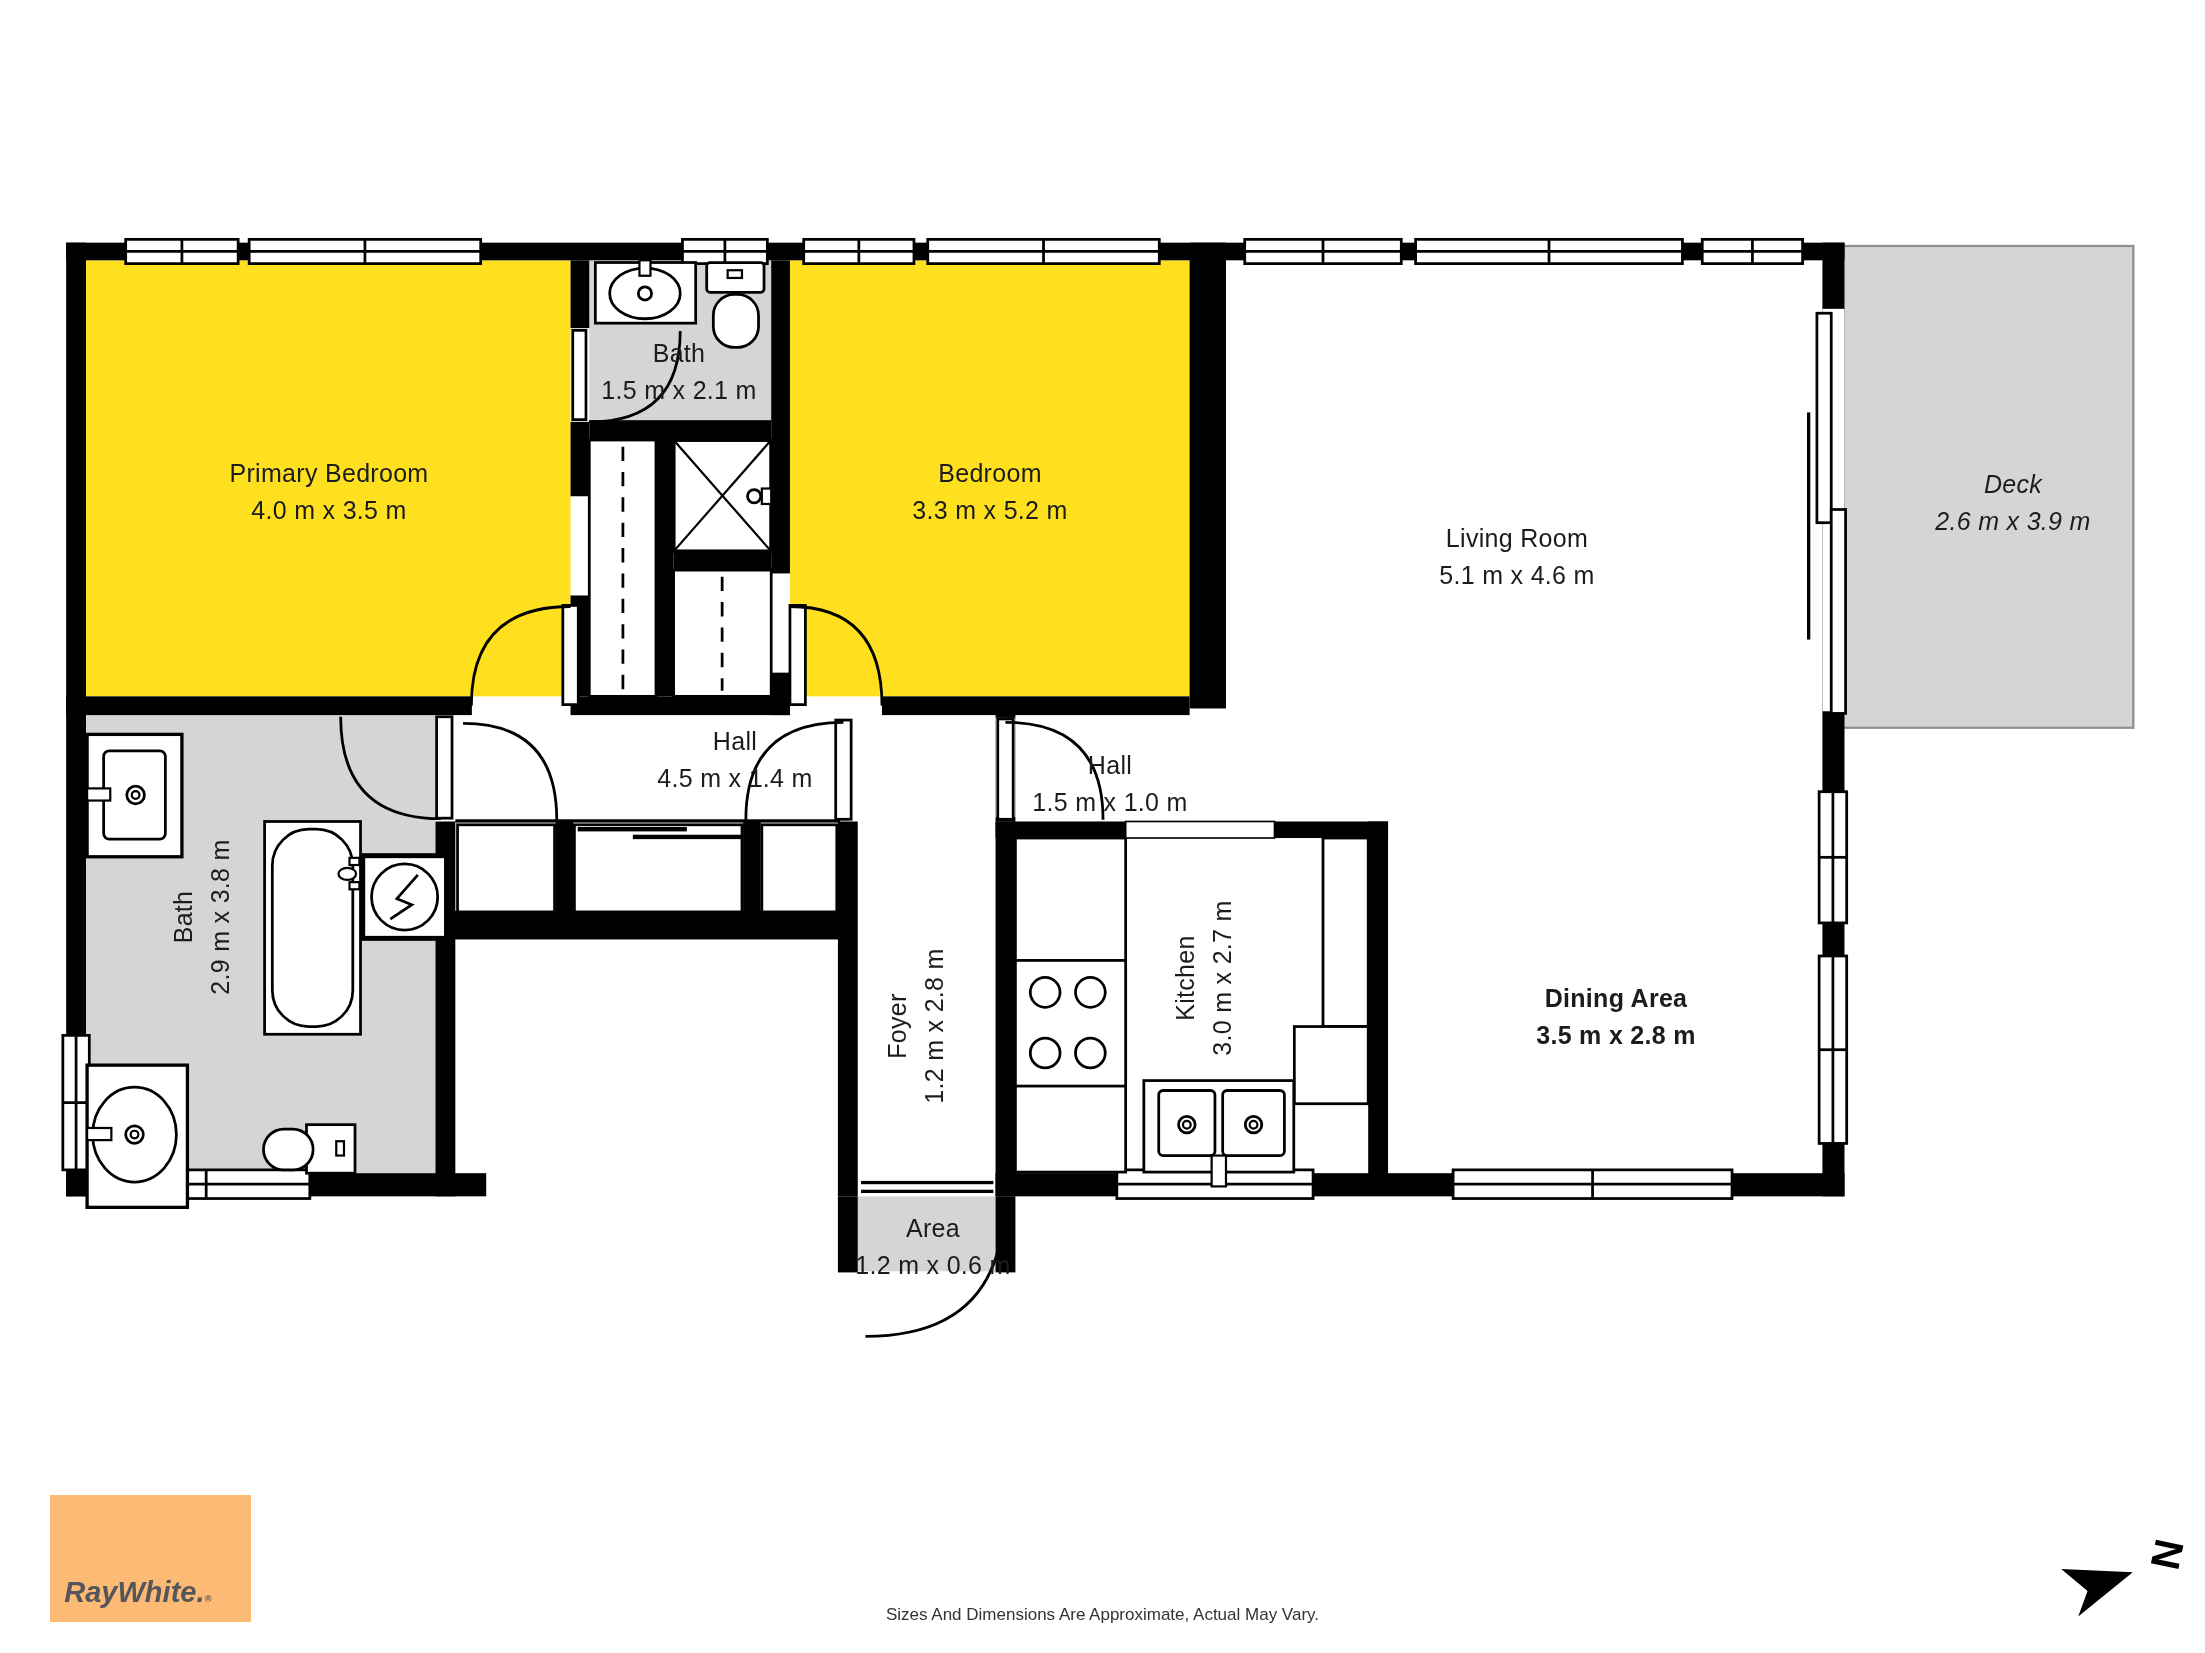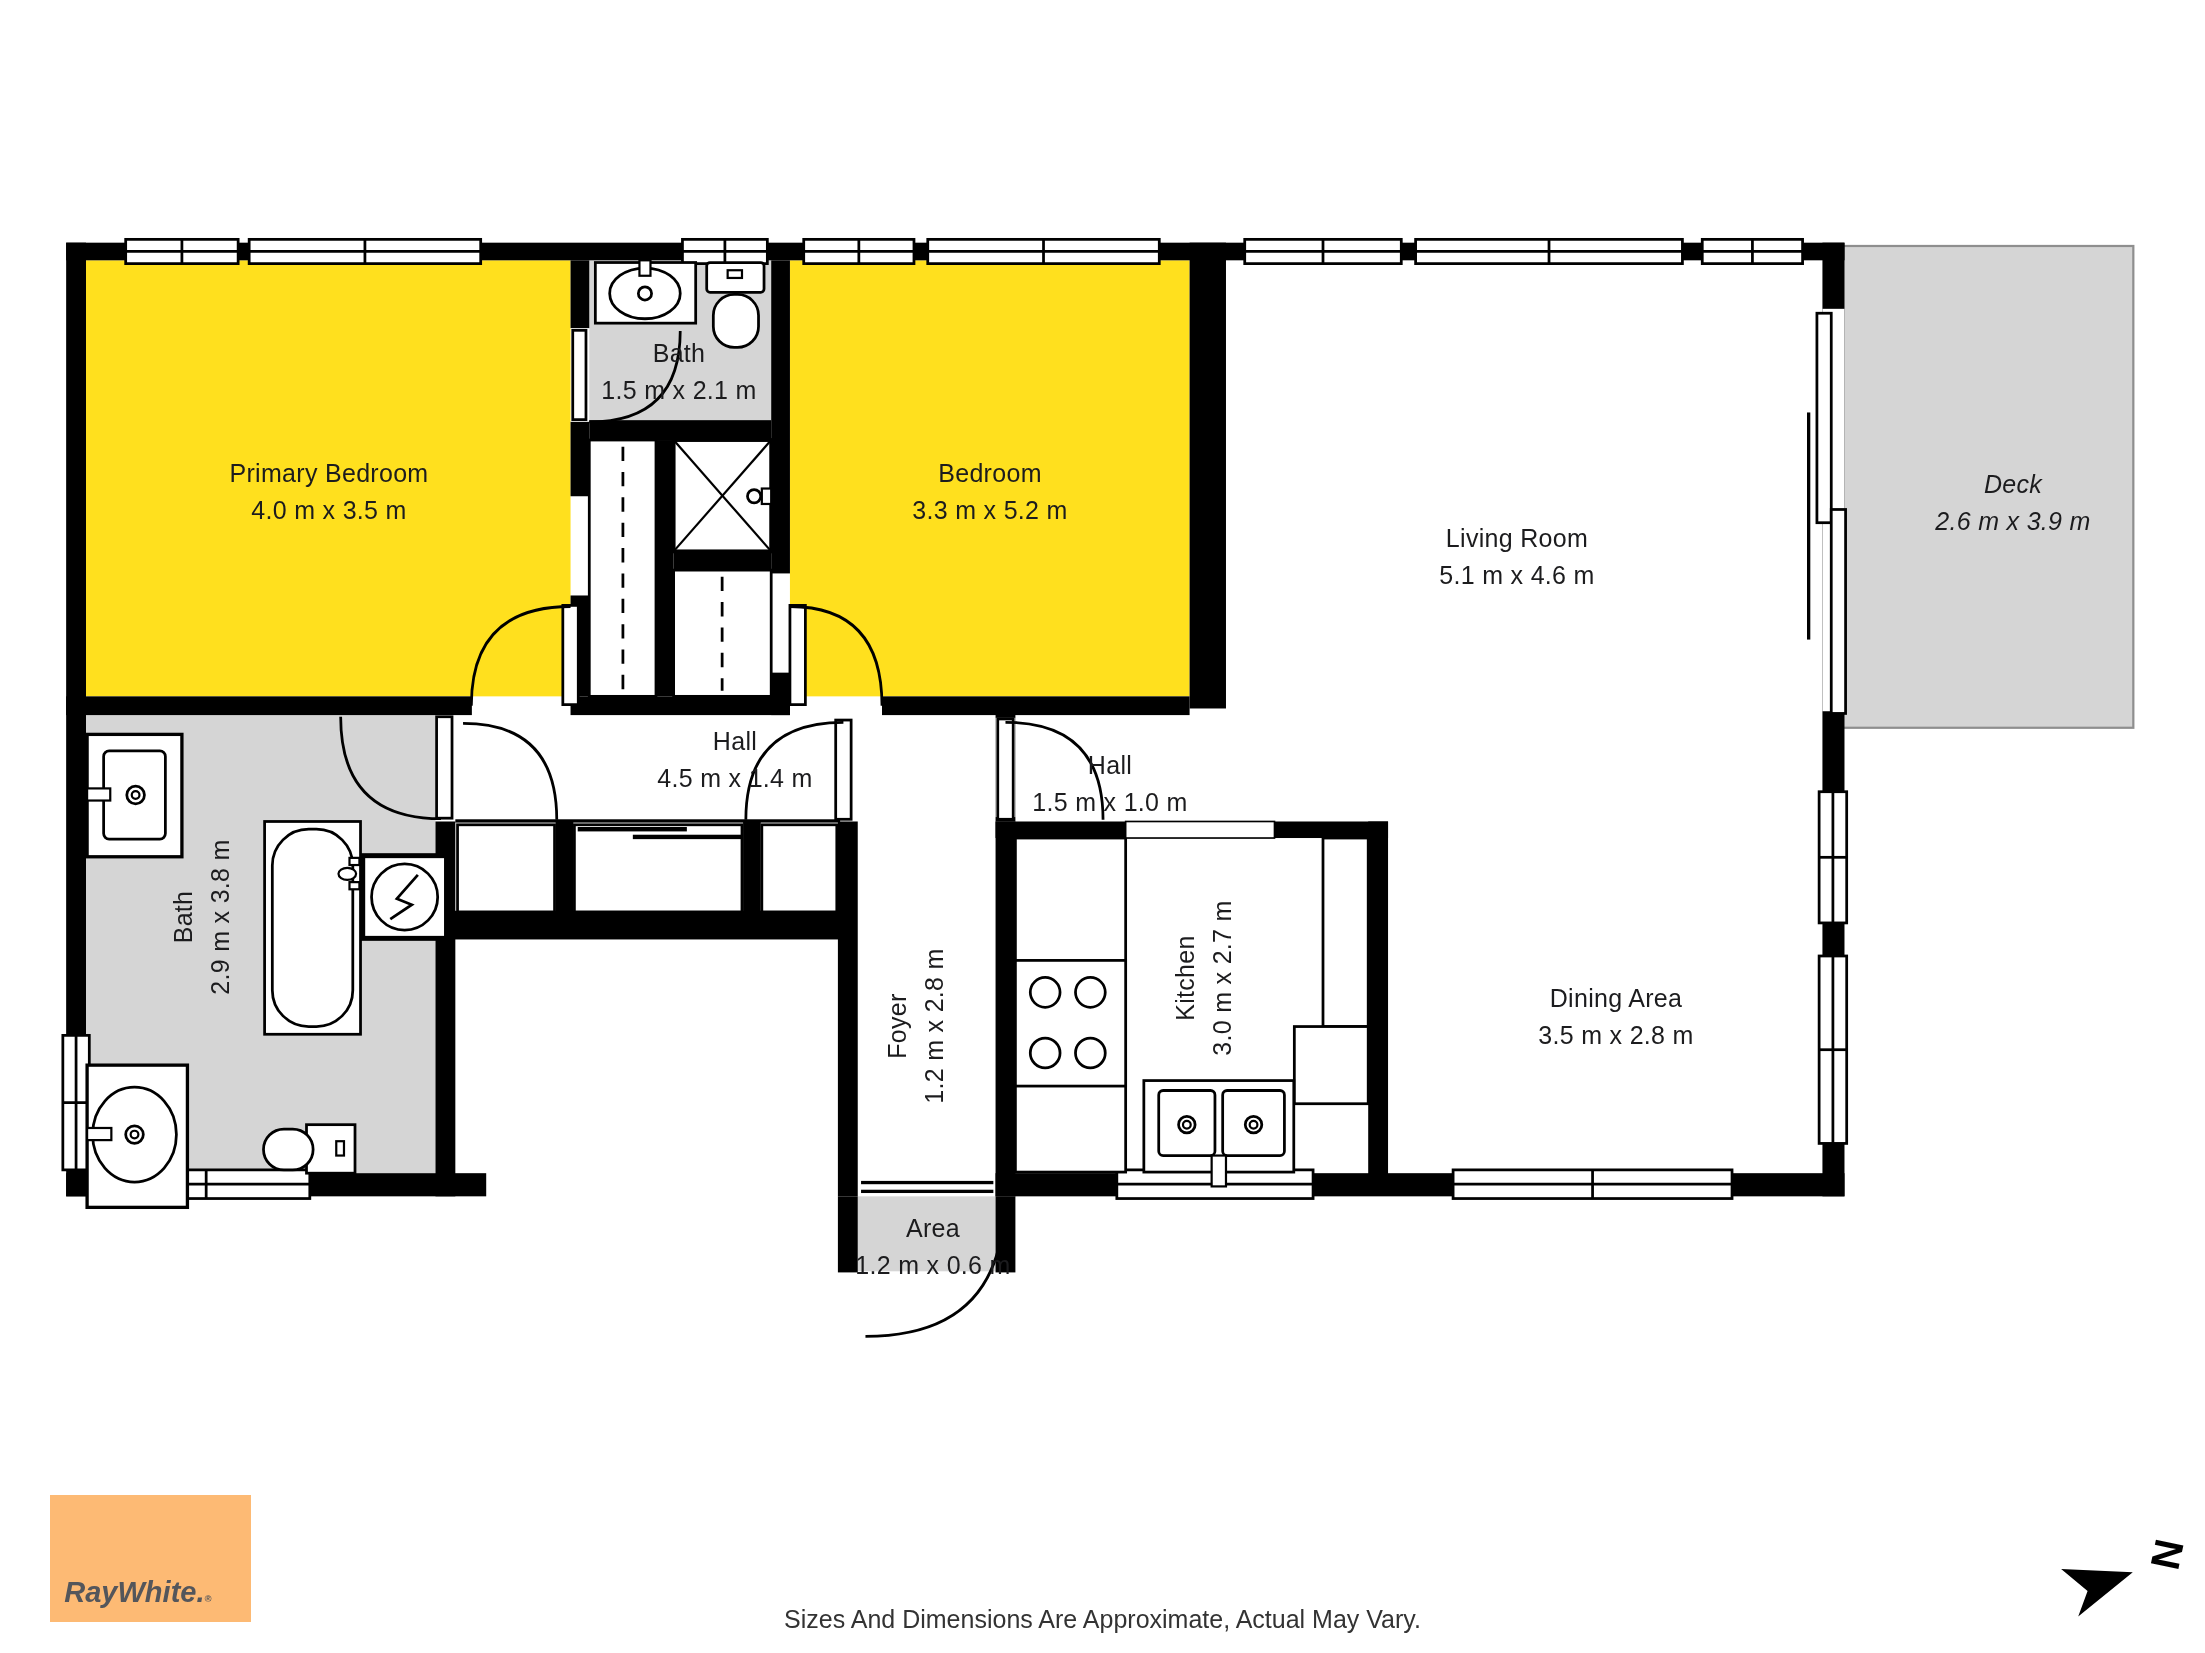--- a/index.html
+++ b/index.html
@@ -29,21 +29,21 @@
     padding-left:40px;
   }
   .logo-text{
     position:absolute;left:14.3px;bottom:13.2px;
     font-style:italic;font-weight:700;font-size:29px;
     color:#54565B;white-space:nowrap;
   }
   .logo-reg{font-size:9.4px;font-weight:700;vertical-align:baseline;}
   .disclaimer{
     position:absolute;left:0;right:0;top:1605px;
-    text-align:center;font-size:25px;color:#333333;
+    text-align:center;font-size:17px;color:#333333;
   }
 </style>
 </head>
 <body>
 
 <div class="canvas">
 
   <svg class="plan-svg" width="2205" height="1654" viewBox="0 0 4000 3000">
 
     <g>
@@ -332,21 +332,21 @@
     <div>2.9 m x 3.8 m</div>
   </div>
   <div class="room-label rot" style="left:916px;top:1026px;">
     <div>Foyer</div>
     <div>1.2 m x 2.8 m</div>
   </div>
   <div class="room-label rot" style="left:1204px;top:978px;">
     <div>Kitchen</div>
     <div>3.0 m x 2.7 m</div>
   </div>
-  <div class="room-label" style="left:1616px;top:1017px;">
+  <div class="room-label" style="left:1616px;top:1017px;font-weight:bold;">
     <div>Dining Area</div>
     <div>3.5 m x 2.8 m</div>
   </div>
   <div class="room-label" style="left:933px;top:1247px;">
     <div>Area</div>
     <div>1.2 m x 0.6 m</div>
   </div>
 
   <div class="logo">
     <div class="logo-text"><span>RayWhite.</span><span class="logo-reg">®</span></div>

